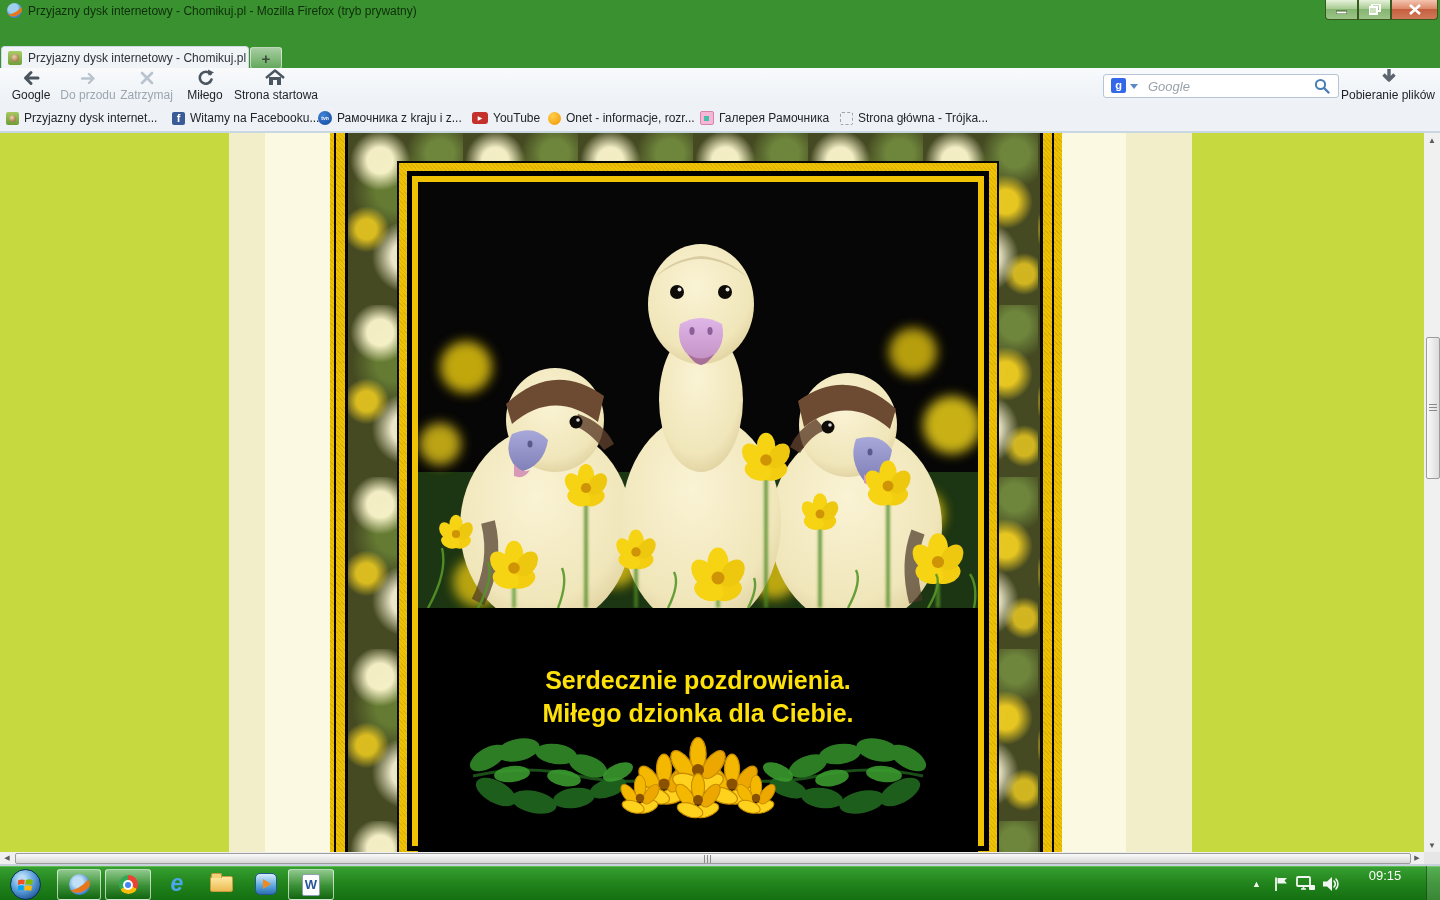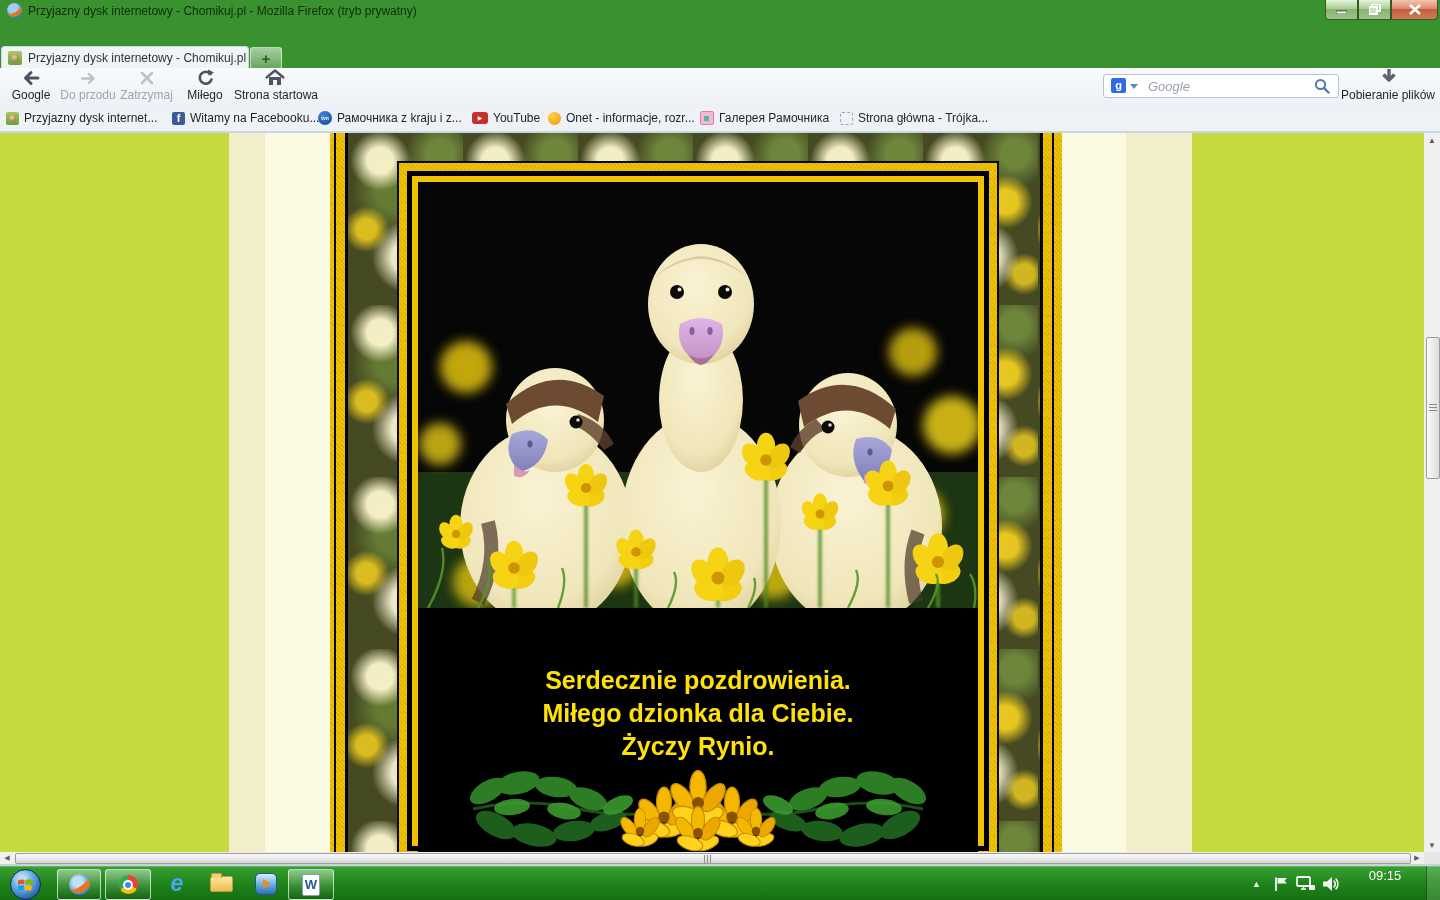--- a/index.html
+++ b/index.html
@@ -407,21 +407,20 @@
             <path d="M330,426 Q340,406 336,396"></path>
               <path d="M430,426 Q444,400 438,388"></path>
             <path d="M510,426 Q524,402 518,392"></path>
               <path d="M556,426 Q560,404 552,392"></path>
           </g>
         </svg>
 
         <div id="greeting">
           <div class="gl">Serdecznie pozdrowienia.</div>
           <div class="gl">Miłego dzionka dla Ciebie.</div>
-          <div class="gl">Życzy Rynio.</div>
         </div>
 
         <svg width="460" height="88" viewBox="0 0 460 88" style="display:block;margin:6px auto 0">
           <defs>
             <g id="leafbranch">
               <path d="M5,40 Q60,28 110,40 Q150,48 185,44" stroke="#1a4f18" stroke-width="3" fill="none"></path>
               <g fill="#2c7d24">
                 <ellipse cx="20" cy="22" rx="20" ry="10" transform="rotate(-30 20 22)"></ellipse>
                 <ellipse cx="50" cy="14" rx="22" ry="11" transform="rotate(-12 50 14)"></ellipse>
                 <ellipse cx="88" cy="18" rx="21" ry="10" transform="rotate(8 88 18)"></ellipse>

